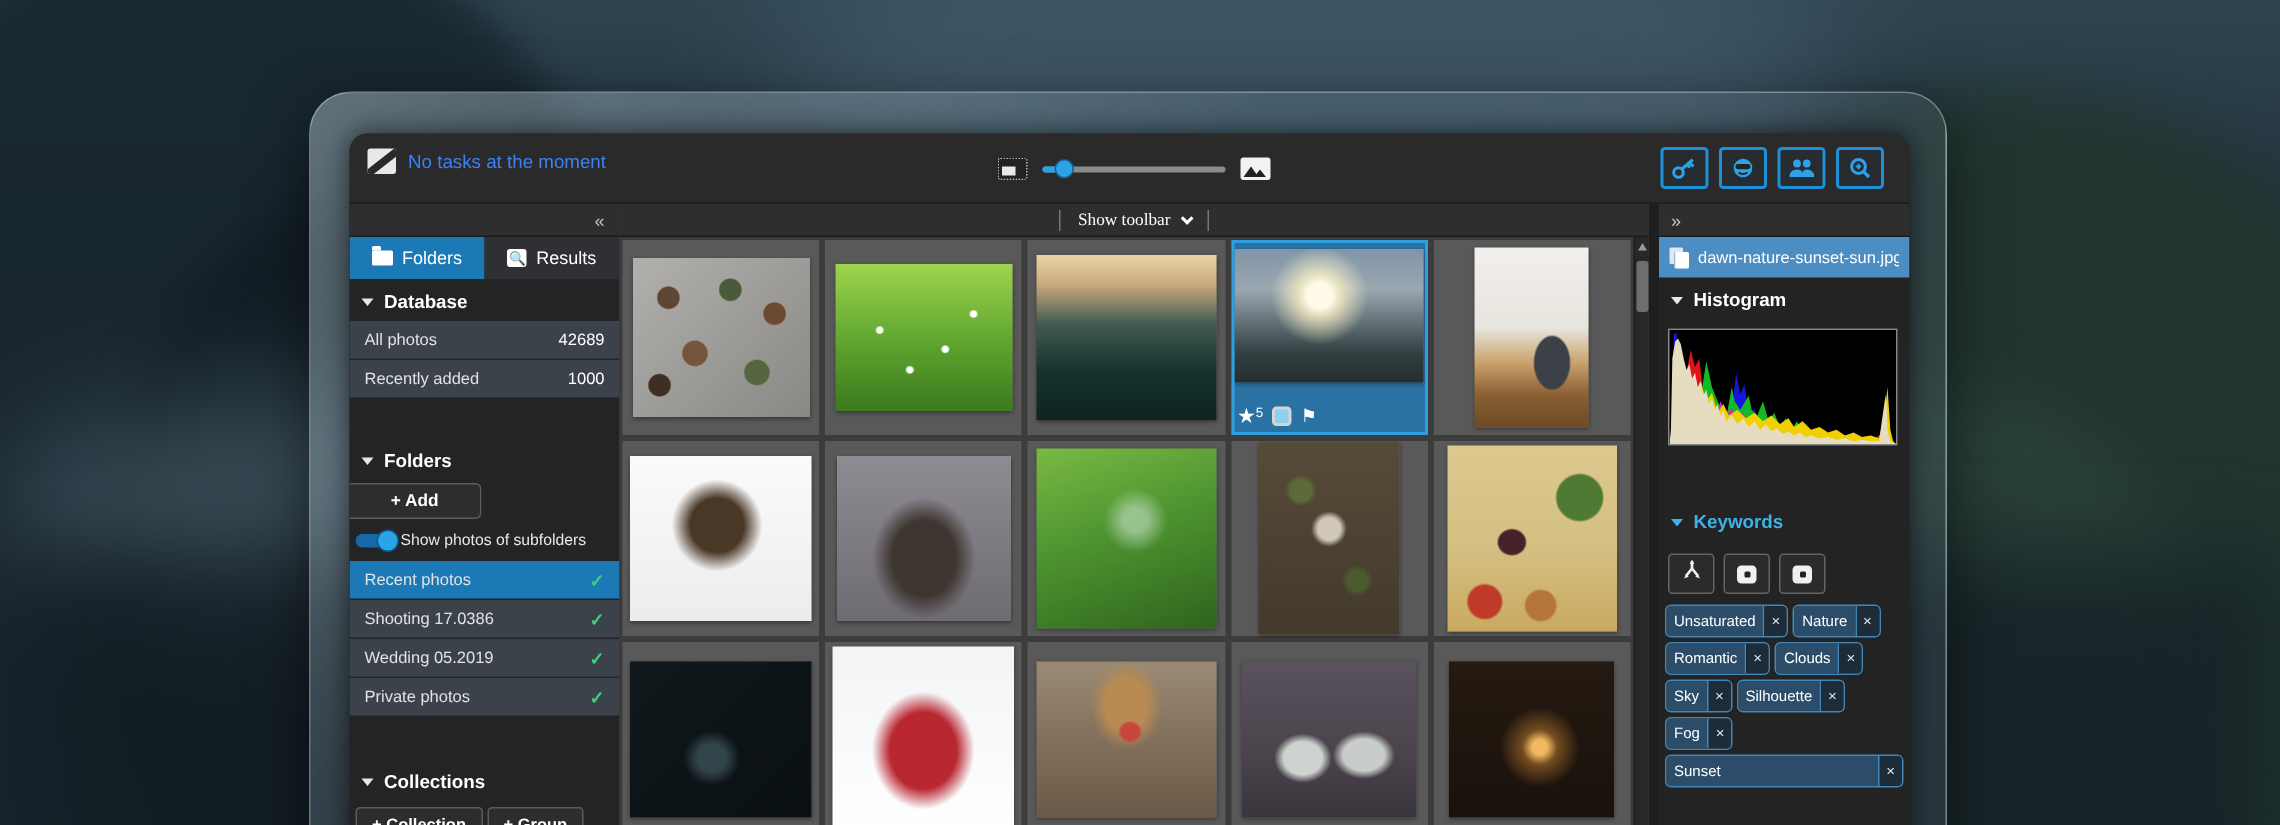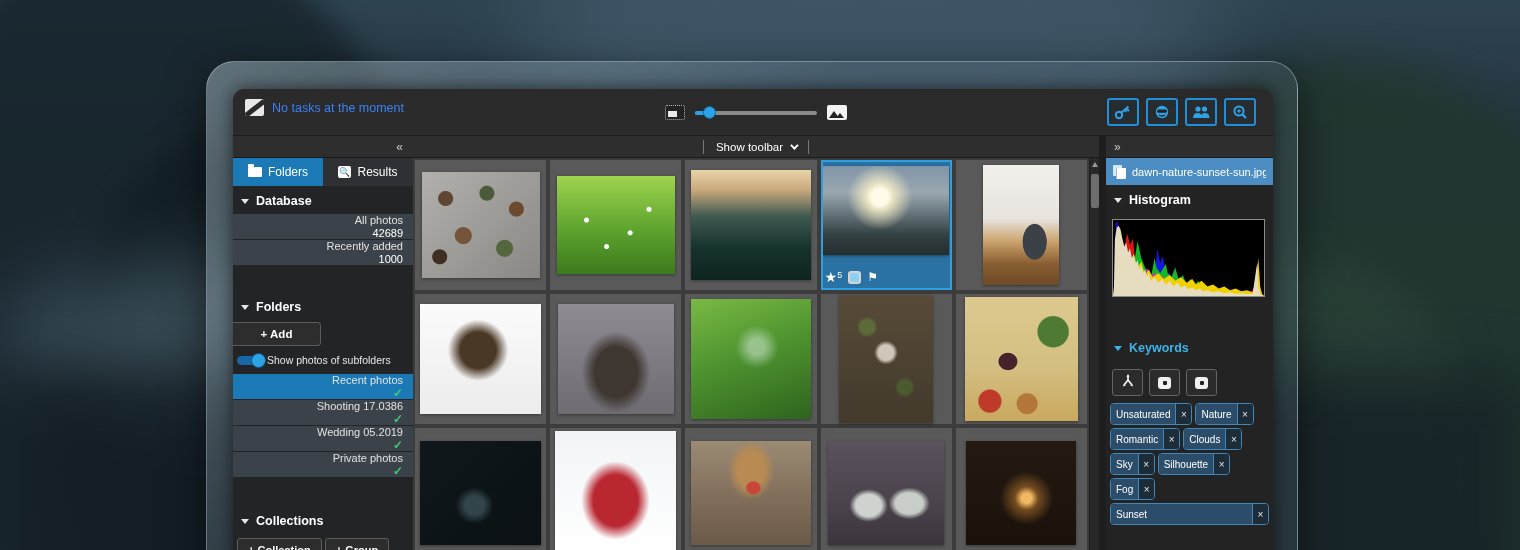--- a/index.html
+++ b/index.html
@@ -56,38 +56,38 @@
   
   .tabs { display:flex; height:28px; }
   .tab { flex:1; display:flex; align-items:center; justify-content:center; gap:6px; font-size:12px; color:#fff; background:#2e3033; cursor:pointer; }
   .tab.active { background:#1b79b6; }
   .folder-glyph { width:14px; height:10px; background:#fff; border-radius:1px; position:relative; }
   .folder-glyph:before { content:""; position:absolute; left:0; top:-3px; width:6px; height:3px; background:#fff; border-radius:1px 1px 0 0; }
   .results-glyph { width:13px; height:12px; background:#fff; border-radius:2px; color:#222; font-size:9px; font-weight:bold; display:flex; align-items:center; justify-content:center; }
   .sec-header { display:flex; align-items:center; gap:7px; padding:8px 10px 6px 8px; color:#fff; font-size:12.5px; font-weight:bold; }
   .tri { width:0; height:0; border-left:4px solid transparent; border-right:4px solid transparent; border-top:5px solid #e8e8e8; }
   .tri.cyan { border-top-color:#3cb3e8; }
-  .srow { height:25px; margin-bottom:1px; background:#3b4249; display:flex; align-items:flex-end; justify-content:space-between; padding:0 10px; cursor:pointer;flex-direction:column; }
+  .srow { height:25px; margin-bottom:1px; background:#3b4249; display:flex; align-items:center; justify-content:space-between; padding:0 10px; cursor:pointer; }
   .srow .lbl { color:#e2e2e2; font-size:11px; }
   .srow .cnt { color:#fff; font-size:11px; }
   .srow.selected { background:#1b79b6; }
   .check { color:#3ecf77; font-size:12px; font-weight:bold; }
   .gap28 { height:26px; } .gap30 { height:28px; }
   .add-btn { width:88px; height:24px; margin-top:2px; background:#2d2d2d; border:1px solid #5c5c5c; border-left:none; border-radius:0 4px 4px 0;
     color:#fff; font-size:11.5px; font-weight:bold; display:flex; align-items:center; justify-content:center; cursor:pointer; }
   .toggle-row { display:flex; align-items:center; gap:4px; height:24px; padding-left:4px; margin:2px 0; }
   .toggle { position:relative; width:26px; height:9px; background:#1668a6; border-radius:5px; flex:none; cursor:pointer; }
   .toggle .tknob { position:absolute; right:-3px; top:-3px; width:15px; height:15px; border-radius:50%; background:#2ba3e8; border:1px solid #10557f; }
   .toggle-row span { color:#e8e8e8; font-size:10.5px; }
   .coll-btns { display:flex; gap:3px; margin:4px 0 0 4px; }
   .coll-btn { height:24px; padding:0 10px; background:#2d2d2d; border:1px solid #5c5c5c; border-radius:3px; color:#fff; font-size:11px; font-weight:bold;
     display:flex; align-items:center; cursor:pointer; }
 
   
-  .grid-strip { height:22px; background:#2e2e2e; border-bottom:1px solid #1a1a1a; display:flex; align-items:center; justify-content:center; gap:12px; }
+  .grid-strip { height:22px; background:#2e2e2e; border-bottom:1px solid #1a1a1a; display:flex; align-items:center; justify-content:center; gap:12px;font-family:Liberation Serif, serif; }
   .pipe { width:1px; height:14px; background:#777; }
   .show-toolbar { display:flex; align-items:center; gap:7px; color:#fff; font-size:11.5px; cursor:pointer; }
   .chev { width:6px; height:6px; border-right:2px solid #fff; border-bottom:2px solid #fff; transform:rotate(45deg) translateY(-2px); }
   .photos { position:absolute; left:0; top:22px; right:10px; bottom:0; display:grid;
     grid-template-columns:repeat(5,1fr); grid-auto-rows:130px; gap:4px; padding:2px; background:#3c3c3c; overflow:hidden; }
   .cell { background:#595959; display:flex; align-items:center; justify-content:center; cursor:pointer; position:relative; }
   .cell .photo { box-shadow:0 1px 3px rgba(0,0,0,.4); }
   .cell.selected { background:#2a72a4; outline:2px solid #2f9fe0; outline-offset:-2px; flex-direction:column; justify-content:flex-start; padding-top:6px; }
   .badges { position:absolute; left:4px; bottom:3px; display:flex; align-items:center; gap:6px; height:20px; }
   .badge-star { color:#fff; font-size:14px; display:flex; align-items:flex-start; }

